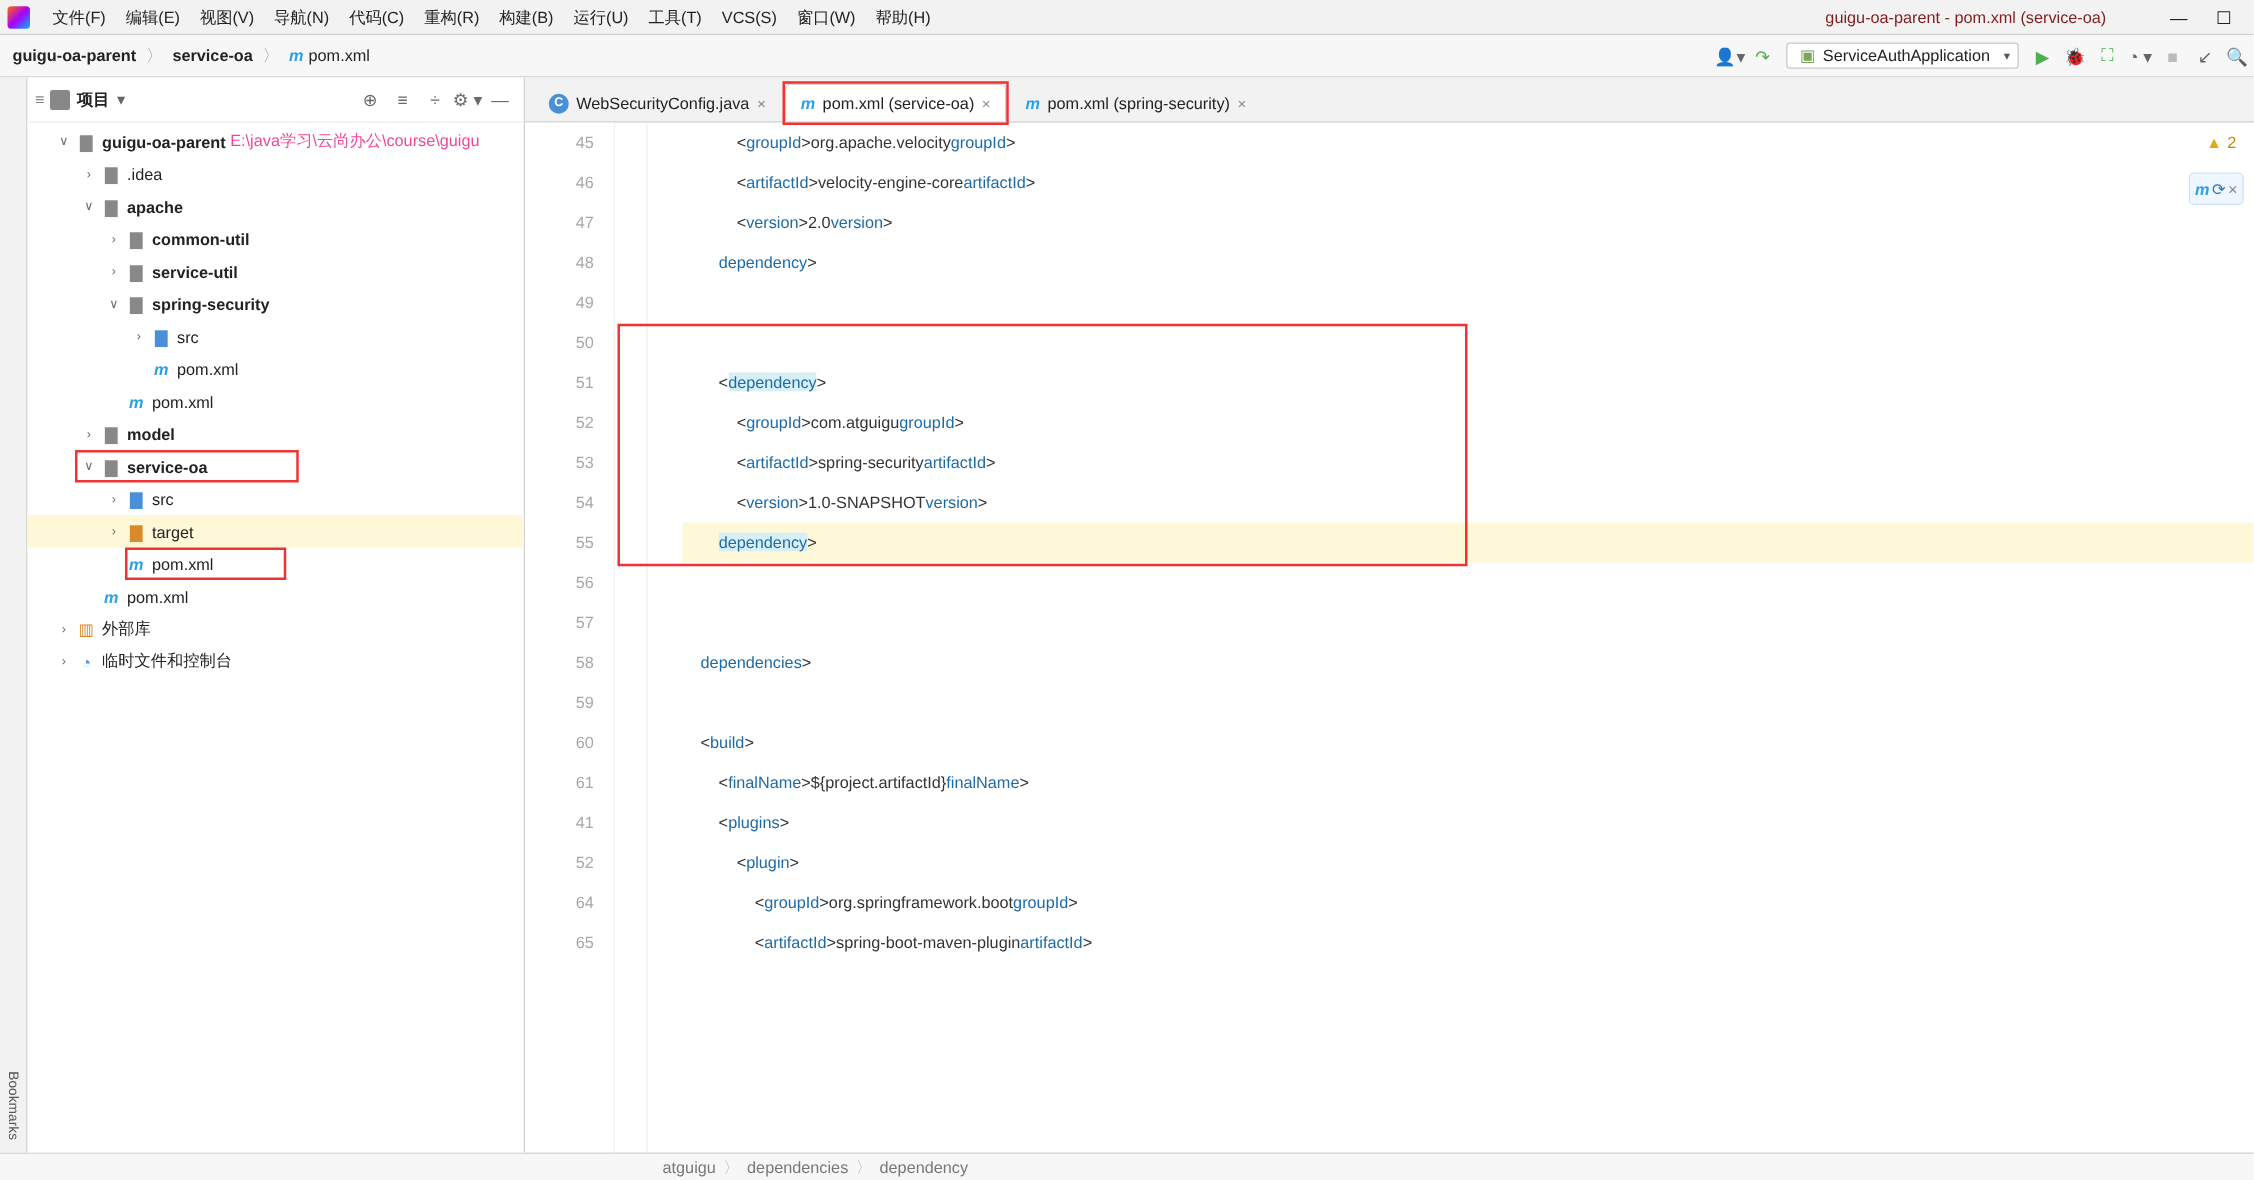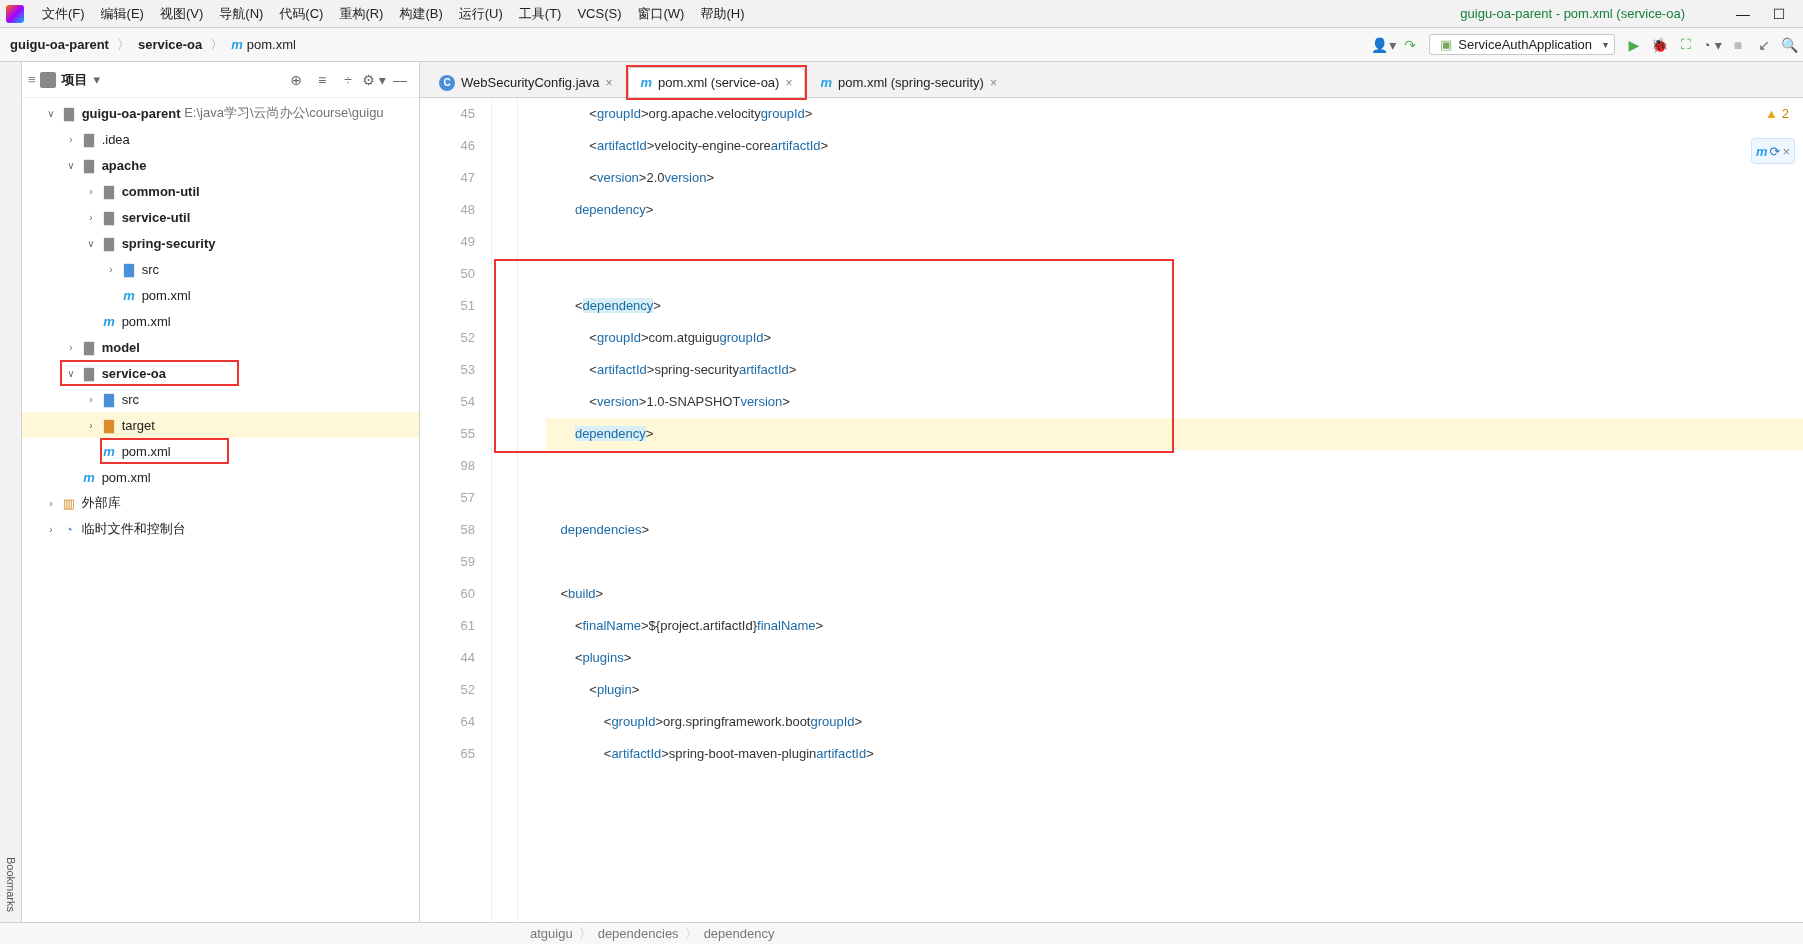--- a/index.html
+++ b/index.html
@@ -3,21 +3,21 @@
 <meta charset="utf-8">
 <style>
 * { margin: 0; padding: 0; box-sizing: border-box; font-family: "Microsoft YaHei", "Segoe UI", sans-serif; font-size: 13px; }
 body { background: #fff; color: #222; overflow: hidden; width: 1803px; height: 944px; }
 
 
 .menubar { height: 28px; display: flex; align-items: center; padding: 0 6px; border-bottom: 1px solid #d1d1d1; background: #f2f2f2; }
 .menubar .logo { width: 18px; height: 18px; margin-right: 10px; background: linear-gradient(135deg,#ff6a00,#a800ff,#00b7ff); border-radius: 3px; }
 .menubar .menu-item { padding: 0 8px; cursor: default; }
 .menubar .spacer { flex: 1; }
-.menubar .title-gray { color: #15803d; padding-right: 40px; }
+.menubar .title-gray { color: #7f1d1d; padding-right: 40px; }
 .menubar .win-btn { width: 36px; text-align: center; font-size: 14px; }
 
 
 .toolbar { height: 34px; display: flex; align-items: center; border-bottom: 1px solid #d1d1d1; background: #f7f7f7; }
 .breadcrumb { display: flex; align-items: center; padding-left: 10px; gap: 2px; }
 .bc-sep { color: #999; padding: 0 6px; }
 .bc-item { display: inline-flex; align-items: center; gap: 4px; }
 .m-icon { font-weight: bold; color: #2aa0e8; font-style: italic; }
 .toolbar .spacer { flex: 1; }
 .tb-icon { width: 26px; text-align: center; color: #666; font-size: 14px; }
@@ -39,21 +39,21 @@
 .sb-btn { width: 26px; text-align: center; color: #6a6a6a; font-size: 14px; }
 
 .tree { flex: 1; overflow: hidden; padding-top: 2px; }
 .node { height: 26px; display: flex; align-items: center; white-space: nowrap; }
 .node .arrow { width: 18px; text-align: center; color: #6a6a6a; font-size: 10px; }
 .node .ic { width: 18px; text-align: center; }
 .folder { color: #888; }
 .folder-blue { color: #4a90d9; }
 .folder-orange { color: #d98b2b; }
 .bold { font-weight: bold; }
-.gray { color: #737373; }
+.gray { color: #ec4899; }
 .ind1 { padding-left: 20px; } .ind2 { padding-left: 40px; } .ind3 { padding-left: 60px; } .ind4 { padding-left: 80px; }
 .hl-row { background: #fff8d8; }
 .red-box { position: relative; }
 .red-box::after { content:""; position:absolute; left:38px; right:180px; top:0; bottom:0; border:2px solid #e33; pointer-events:none; }
 .red-box2::after { left:78px; right:190px; }
 
 
 .editor { flex: 1; display: flex; flex-direction: column; position: relative; }
 .tabs { height: 36px; display: flex; align-items: flex-end; border-bottom: 1px solid #d1d1d1; background: #f2f2f2; padding-left: 6px; gap: 2px; }
 .tab { height: 30px; padding: 0 12px; display: flex; align-items: center; gap: 6px; border: 1px solid transparent; border-bottom: none; border-radius: 4px 4px 0 0; }
@@ -188,27 +188,27 @@
           <div>46</div>
           <div>47</div>
           <div>48</div>
           <div>49</div>
           <div>50</div>
           <div>51</div>
           <div>52</div>
           <div>53</div>
           <div>54</div>
           <div>55</div>
-          <div>98</div>
+          <div>56</div>
           <div>57</div>
           <div>58</div>
           <div>59</div>
           <div>60</div>
           <div>61</div>
-          <div>44</div>
+          <div>41</div>
           <div>52</div>
           <div>64</div>
           <div>65</div>
         </div>
       <div class="gmark"></div>
       <div class="code" id="code"><div><span class="t-text">            &lt;</span><span class="t-tag">groupId</span><span class="t-text">&gt;org.apache.velocity<span class="t-tag">groupId</span><span class="t-text">&gt;</span></span></div><div><span class="t-text">            &lt;</span><span class="t-tag">artifactId</span><span class="t-text">&gt;velocity-engine-core<span class="t-tag">artifactId</span><span class="t-text">&gt;</span></span></div><div><span class="t-text">            &lt;</span><span class="t-tag">version</span><span class="t-text">&gt;2.0<span class="t-tag">version</span><span class="t-text">&gt;</span></span></div><div><span class="t-text">        <span class="t-tag">dependency</span><span class="t-text">&gt;</span></span></div><div><span class="t-text"> </span></div><div><span class="t-comment">        </span></div><div><span class="t-text">        &lt;</span><span class="t-hi"><span class="t-tag">dependency</span></span><span class="t-text">&gt;</span></div><div><span class="t-text">            &lt;</span><span class="t-tag">groupId</span><span class="t-text">&gt;com.atguigu<span class="t-tag">groupId</span><span class="t-text">&gt;</span></span></div><div><span class="t-text">            &lt;</span><span class="t-tag">artifactId</span><span class="t-text">&gt;spring-security<span class="t-tag">artifactId</span><span class="t-text">&gt;</span></span></div><div><span class="t-text">            &lt;</span><span class="t-tag">version</span><span class="t-text">&gt;1.0-SNAPSHOT<span class="t-tag">version</span><span class="t-text">&gt;</span></span></div><div class="t-hi2"><span class="t-text">        <span class="t-hi"><span class="t-tag">dependency</span></span><span class="t-text">&gt;</span></span></div><div><span class="t-text"> </span></div><div><span class="t-text"> </span></div><div><span class="t-text">    <span class="t-tag">dependencies</span><span class="t-text">&gt;</span></span></div><div><span class="t-text"> </span></div><div><span class="t-text">    &lt;</span><span class="t-tag">build</span><span class="t-text">&gt;</span></div><div><span class="t-text">        &lt;</span><span class="t-tag">finalName</span><span class="t-text">&gt;${project.artifactId}<span class="t-tag">finalName</span><span class="t-text">&gt;</span></span></div><div><span class="t-text">        &lt;</span><span class="t-tag">plugins</span><span class="t-text">&gt;</span></div><div><span class="t-text">            &lt;</span><span class="t-tag">plugin</span><span class="t-text">&gt;</span></div><div><span class="t-text">                &lt;</span><span class="t-tag">groupId</span><span class="t-text">&gt;org.springframework.boot<span class="t-tag">groupId</span><span class="t-text">&gt;</span></span></div><div><span class="t-text">                &lt;</span><span class="t-tag">artifactId</span><span class="t-text">&gt;spring-boot-maven-plugin<span class="t-tag">artifactId</span><span class="t-text">&gt;</span></span></div></div>
       <div class="warn-badge">
           <span style="color:#e6a817">▲</span>
           <span>2</span>
         </div>

